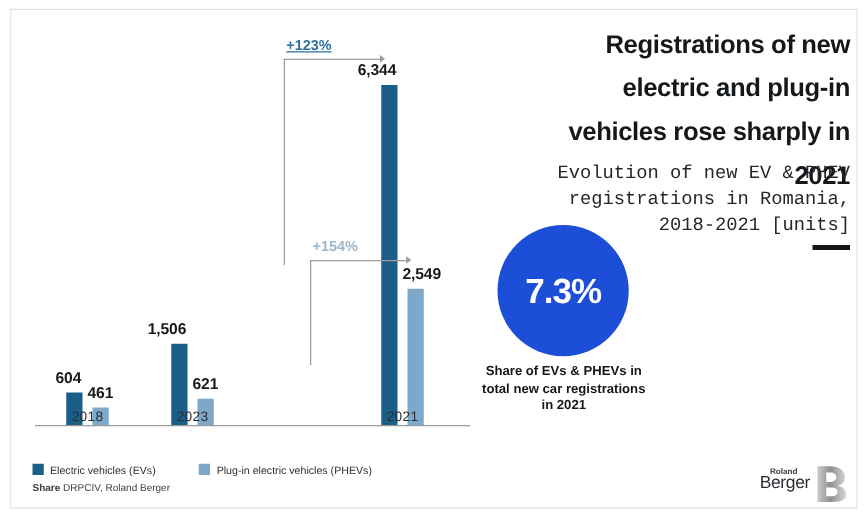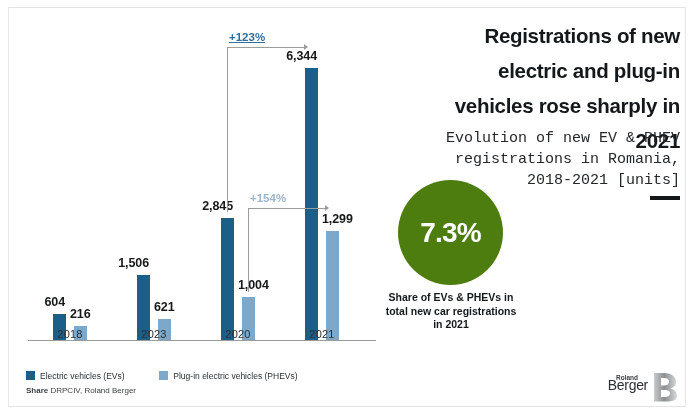--- a/index.html
+++ b/index.html
@@ -171,21 +171,21 @@
   }
 
   
   #kpi-circle {
     position: absolute;
     left: 398px;
     top: 180px;
     width: 105px;
     height: 105px;
     border-radius: 50%;
-    background: #4d7c0f;
+    background: #1d4ed8;
     display: flex;
     align-items: center;
     justify-content: center;
   }
   #kpi-value {
     font-size: 28px;
     font-weight: bold;
     color: #ffffff;
     letter-spacing: -0.8px;
   }
@@ -243,45 +243,38 @@
   <div class="frame-right"></div>
   <div class="frame-bottom"></div>
 
   <div id="chart">
 
     <div class="axis-line"></div>
 
     <div class="group" style="left:6px;">
       <div class="vlabel ev" style="bottom:31px;">604</div>
       <div class="bar ev" style="height:26px;"></div>
-      <div class="vlabel phev" style="bottom:19px;">216</div>
+      <div class="vlabel phev" style="bottom:19px;">461</div>
       <div class="bar phev" style="height:14px;"></div>
       <div class="xlabel">2018</div>
     </div>
 
     <div class="group" style="left:90px;">
       <div class="vlabel ev" style="bottom:70px;">1,506</div>
       <div class="bar ev" style="height:65px;"></div>
       <div class="vlabel phev" style="bottom:26px;">621</div>
       <div class="bar phev" style="height:21px;"></div>
       <div class="xlabel">2023</div>
     </div>
 
-    <div class="group" style="left:174px;">
-      <div class="vlabel ev" style="bottom:127px;">2,845</div>
-      <div class="bar ev" style="height:122px;"></div>
-      <div class="vlabel phev" style="bottom:48px;">1,004</div>
-      <div class="bar phev" style="height:43px;"></div>
-      <div class="xlabel">2020</div>
-    </div>
 
     <div class="group" style="left:258px;">
       <div class="vlabel ev" style="bottom:277px;">6,344</div>
       <div class="bar ev" style="height:272px;"></div>
-      <div class="vlabel phev" style="bottom:114px;">1,299</div>
+      <div class="vlabel phev" style="bottom:114px;">2,549</div>
       <div class="bar phev" style="height:109px;"></div>
       <div class="xlabel">2021</div>
     </div>
 
     <div class="ann">
       <div class="vline" style="left:205px; top:27px; height:165px;"></div>
       <div class="hline" style="left:205px; top:27px; width:78px;"></div>
       <div class="arrow" style="left:282px; top:24px;"></div>
       <div class="pct" style="left:207px; top:11px; color:#2e6f9e;text-decoration:underline;">+123%</div>
     </div>

